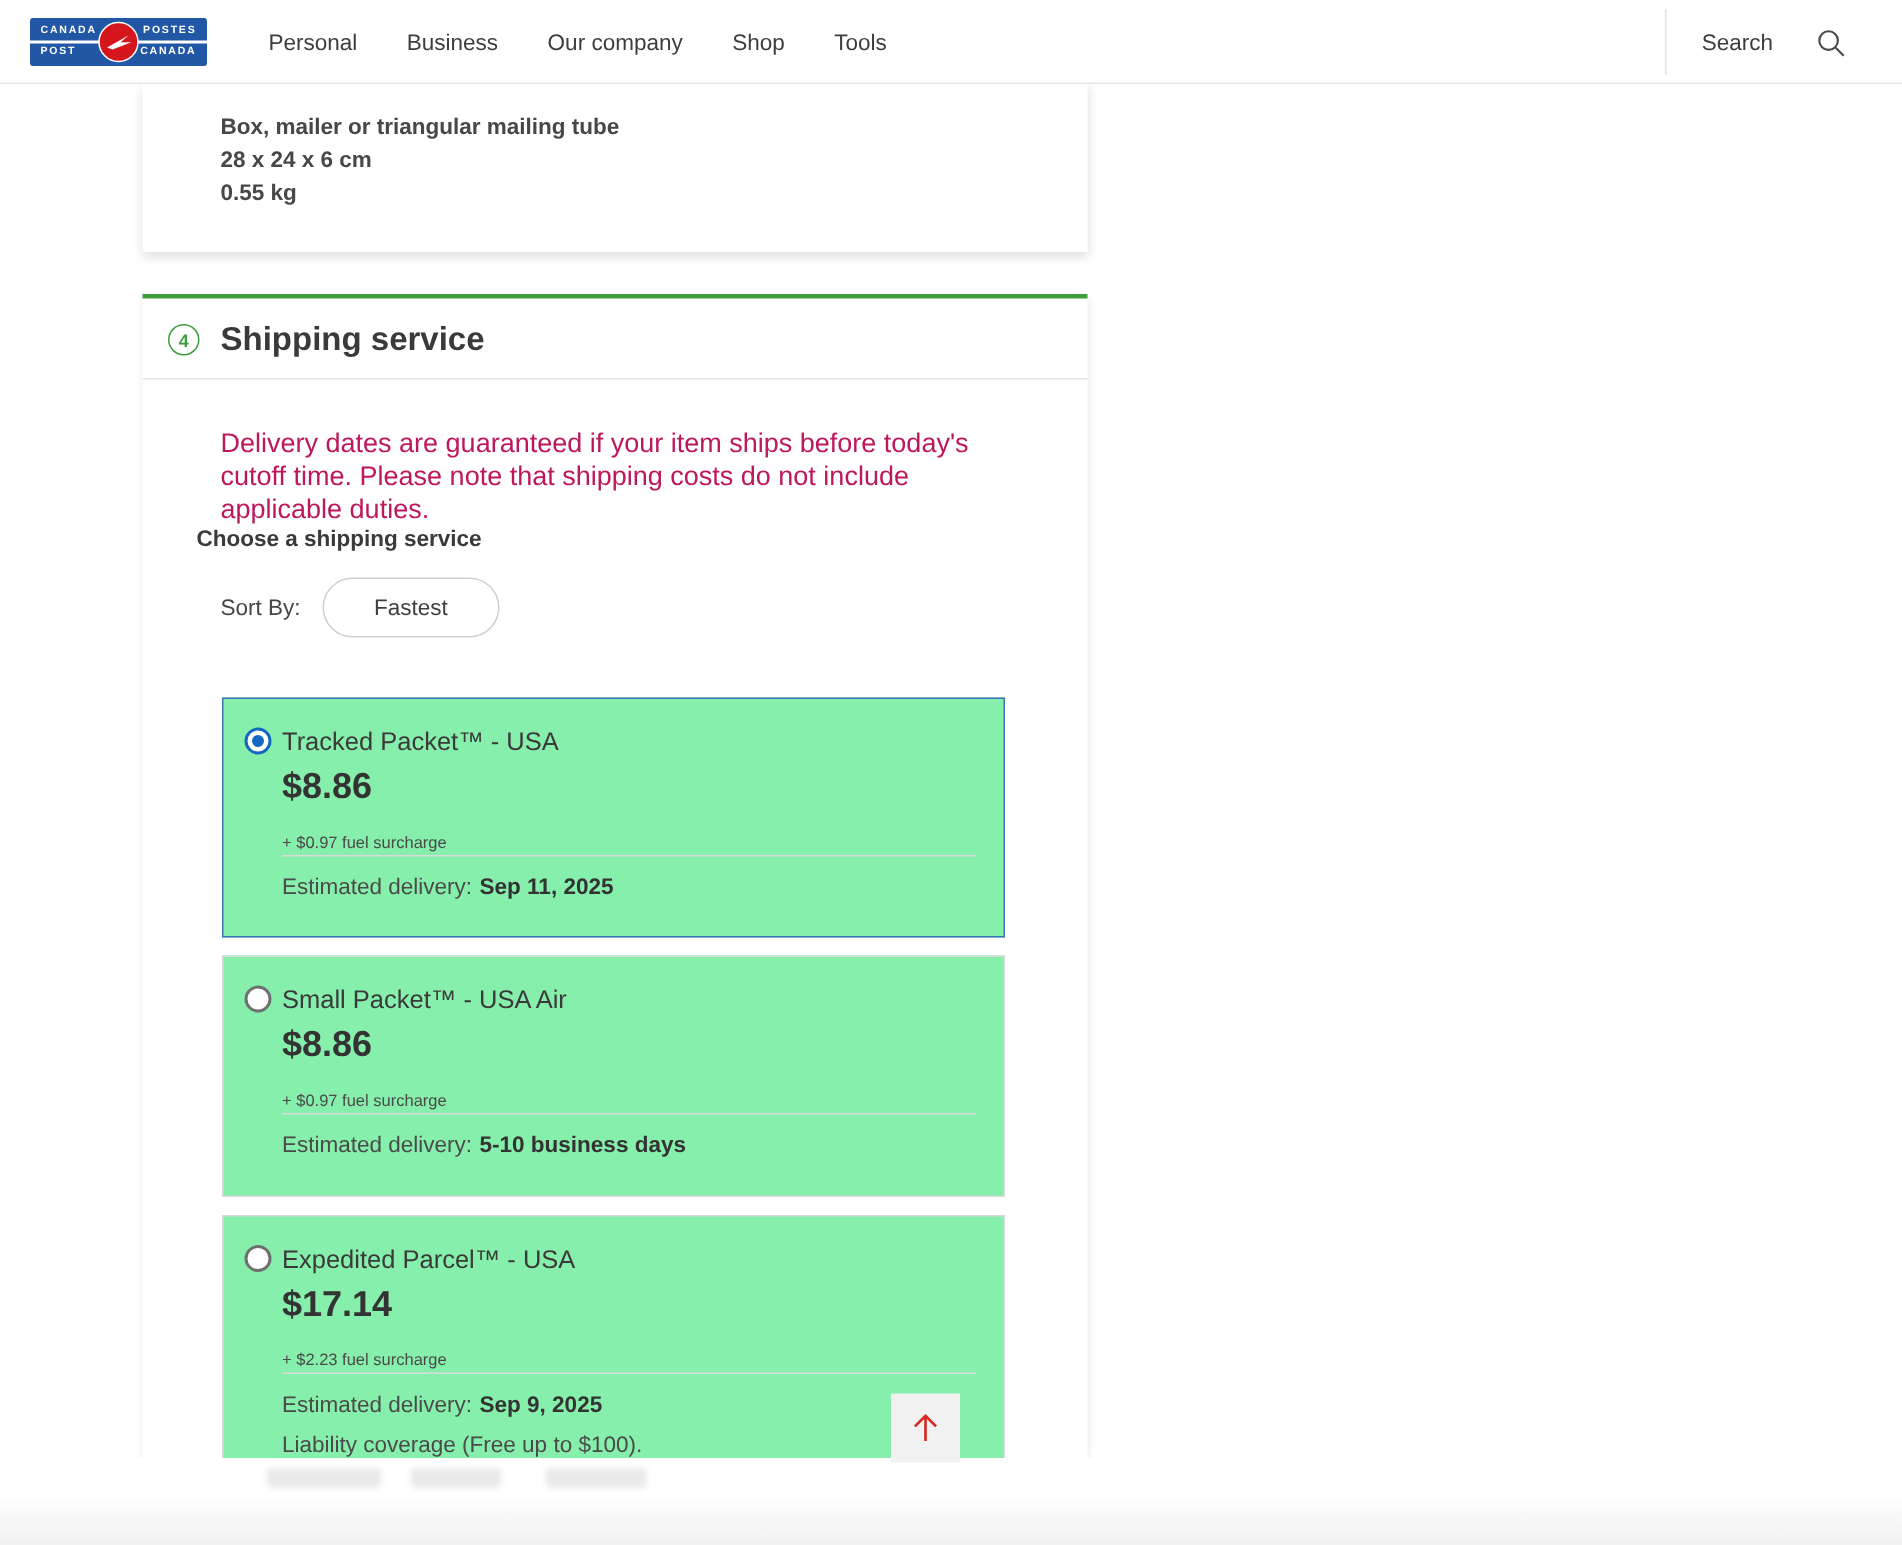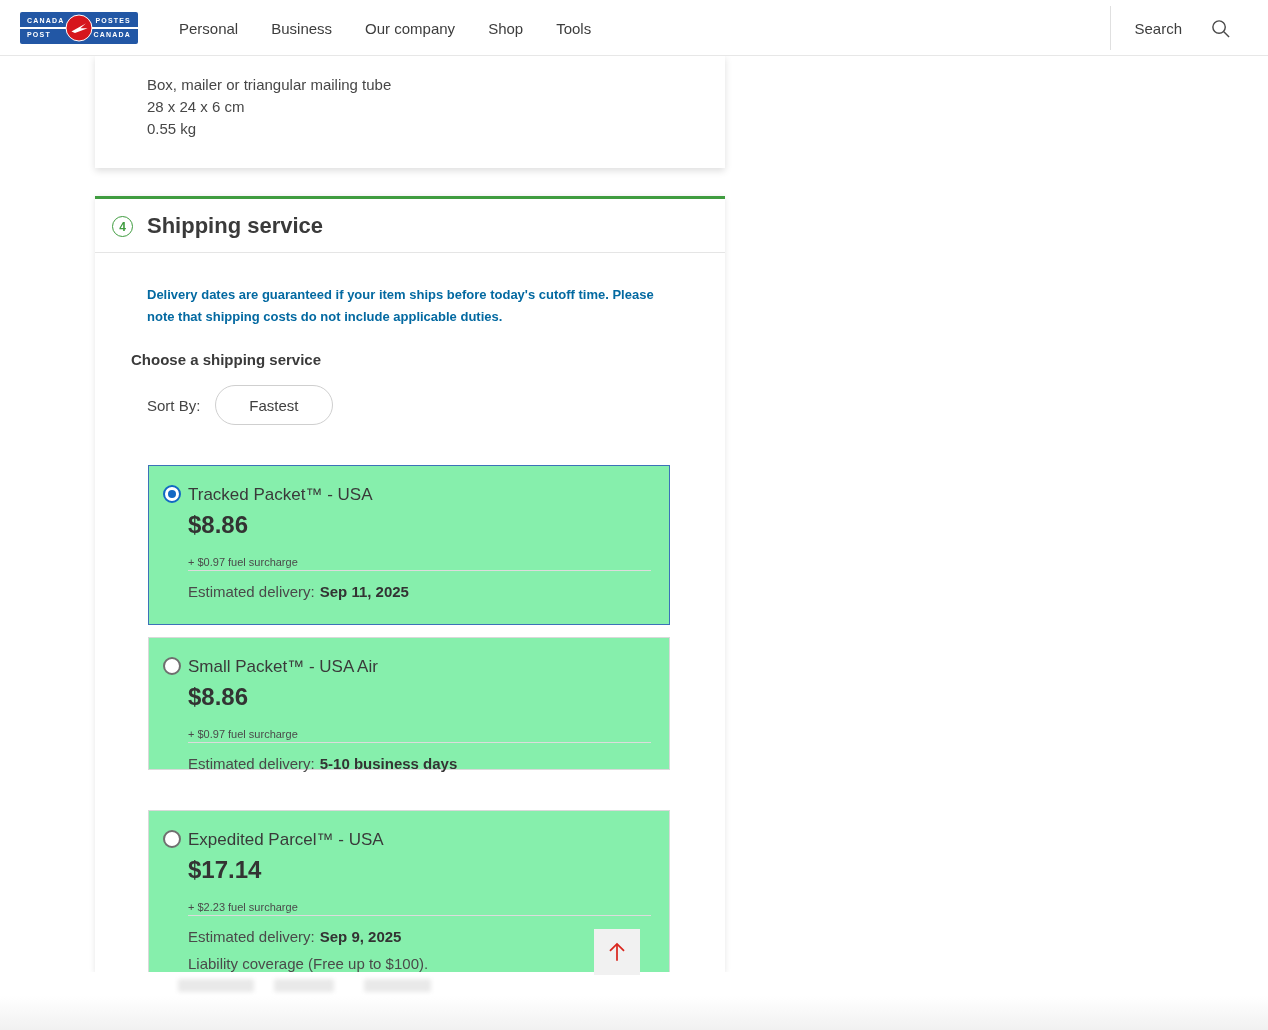--- a/index.html
+++ b/index.html
@@ -20,50 +20,50 @@
                  width:27px; height:27px; border-radius:50%; background:#d6161d;
                  border:1px solid #fff; display:flex; align-items:center; justify-content:center; }
   .nav { position:absolute; left:179px; top:0; height:56px; display:flex; align-items:center; gap:33px; }
   .nav-item { font-size:15px; color:#3d3d3d; cursor:pointer; white-space:nowrap; }
   .header-divider { position:absolute; left:1110px; top:6px; height:44px; width:1px; background:#e0e0e0; }
   .search { position:absolute; right:37px; top:0; height:56px; display:flex; align-items:center; gap:28px; cursor:pointer; }
   .search-label { font-size:15px; color:#3d3d3d; }
 
   
   .pkg-card { position:absolute; left:95px; top:55px; width:630px; height:113px;
-              background:#fff; box-shadow:0 3px 7px rgba(0,0,0,0.13); }
+              background:#fff; box-shadow:0 3px 7px rgba(0,0,0,0.13);font-weight:bold; }
   .pkg-card .line { position:absolute; left:52px; font-size:15px; color:#474747; }
   .pkg-line-0 { top:21px; } .pkg-line-1 { top:43px; } .pkg-line-2 { top:65px; }
 
   
   .section-card { position:absolute; left:95px; top:196px; width:630px; height:777px;
                   background:#fff; border-top:3px solid #3f9c3f;
                   box-shadow:0 1px 6px rgba(0,0,0,0.10); overflow:hidden; }
   .section-header { position:absolute; top:0; left:0; right:0; height:54px; border-bottom:1px solid #e5e5e5; }
   .step-circle { position:absolute; left:17px; top:17px; width:21px; height:21px; border-radius:50%;
                  border:1.5px solid #3f9c3f; color:#3f9c3f; font-size:12px; font-weight:bold;
                  display:flex; align-items:center; justify-content:center; }
   .section-title { position:absolute; left:52px; top:14px; font-size:22px; color:#3a3a3a; }
 
   .section-desc { position:absolute; left:52px; top:85px; width:532px;
-                  font-size:13px; line-height:22px; color:#0369a1;font-weight:bold; }
+                  font-size:18px; line-height:22px; color:#be185d; }
   .choose-heading { position:absolute; left:36px; top:152px; font-size:15px; font-weight:bold; color:#3a3a3a; }
 
   .sort-row { position:absolute; left:52px; top:186px; height:40px; display:flex; align-items:center; }
   .sort-label { font-size:15px; color:#454545; margin-right:15px; }
   .pill { height:40px; border:1px solid #cfcfcf; border-radius:20px; background:#fff;
           font-family:"Liberation Sans",sans-serif; font-size:15px; color:#3f3f3f;
           padding:0 33px; margin-right:25px; cursor:pointer; display:flex; align-items:center; }
 
   
   .opt-card { position:absolute; left:53px; width:522px; background:#86efac;
               border:1px solid #d9d9d9; cursor:pointer; }
   .opt-card.selected { border:1.5px solid #3c72b8; }
   .opt-0 { top:266px; height:160px; }
-  .opt-1 { top:438px; height:133px; }
+  .opt-1 { top:438px; height:161px; }
   .opt-2 { top:611px; height:176px; }
 
   .radio { position:absolute; left:14px; top:19px; width:18px; height:18px; border-radius:50%;
            border:2px solid #6f6f6f; background:#fff; }
   .radio.on { border:2px solid #1268c3; }
   .radio.on::after { content:""; position:absolute; left:3px; top:3px; width:8px; height:8px;
                      border-radius:50%; background:#1268c3; }
   .opt-name { position:absolute; left:39px; top:19px; font-size:17px; color:#3a3a3a; }
   .opt-price { position:absolute; left:39px; top:45px; font-size:24px; font-weight:bold; color:#333; }
   .opt-surcharge { position:absolute; left:39px; top:90px; font-size:11px; color:#4a4a4a; }

